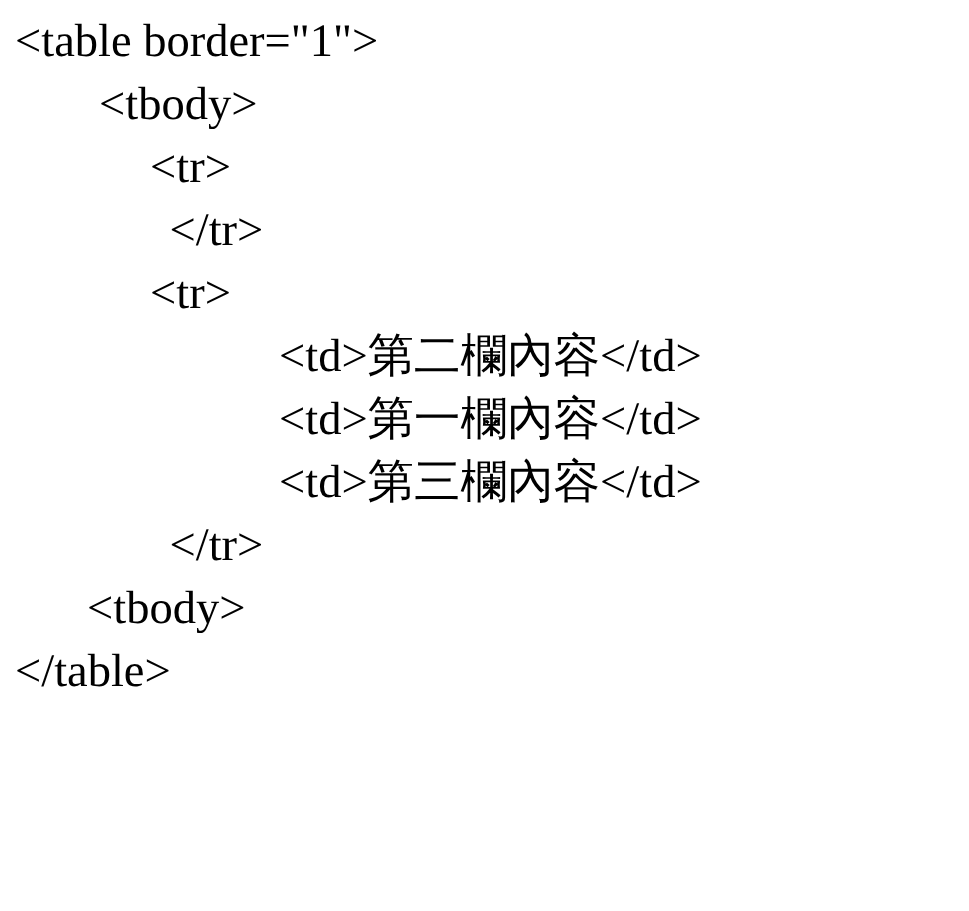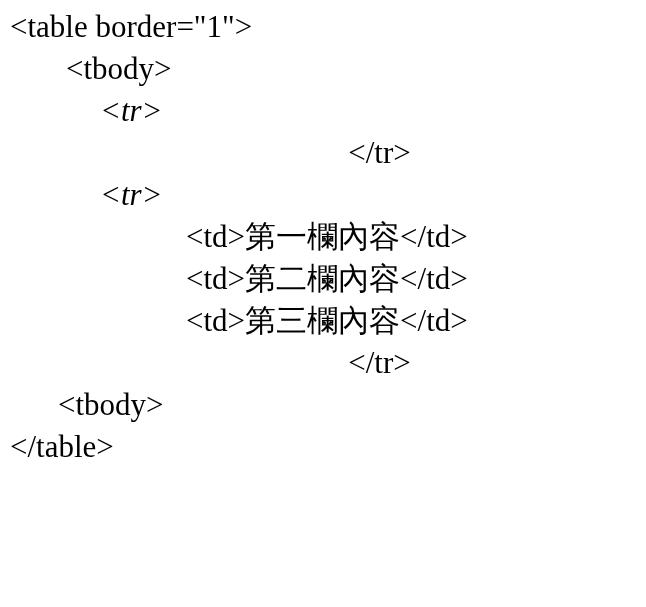--- a/index.html
+++ b/index.html
@@ -20,32 +20,32 @@
     }
     .line {
       height: 42px;
       line-height: 42px;
       white-space: nowrap;
     }
     
     .i0  { padding-left: 0; }
     .i1  { padding-left: 56px; }   
     .i1c { padding-left: 48px; }   
-    .i2  { padding-left: 90px; font-style: italic; }   
-    .i2c { padding-left: 103px; text-align: center; }  
+    .i2  { padding-left: 90px; }   
+    .i2c { padding-left: 103px; }  
     .i3  { padding-left: 176px; }  
   </style>
 </head>
 <body>
 
 <div class="code">
   <div class="line i0">&lt;table border="1"&gt;</div>
   <div class="line i1">&lt;tbody&gt;</div>
   <div class="line i2">&lt;tr&gt;</div>
   <div class="line i2c">&lt;/tr&gt;</div>
   <div class="line i2">&lt;tr&gt;</div>
+  <div class="line i3">&lt;td&gt;第二欄內容&lt;/td&gt;</div>
   <div class="line i3">&lt;td&gt;第一欄內容&lt;/td&gt;</div>
-  <div class="line i3">&lt;td&gt;第二欄內容&lt;/td&gt;</div>
   <div class="line i3">&lt;td&gt;第三欄內容&lt;/td&gt;</div>
   <div class="line i2c">&lt;/tr&gt;</div>
   <div class="line i1c">&lt;tbody&gt;</div>
   <div class="line i0">&lt;/table&gt;</div>
 </div>
 
 </body></html>

